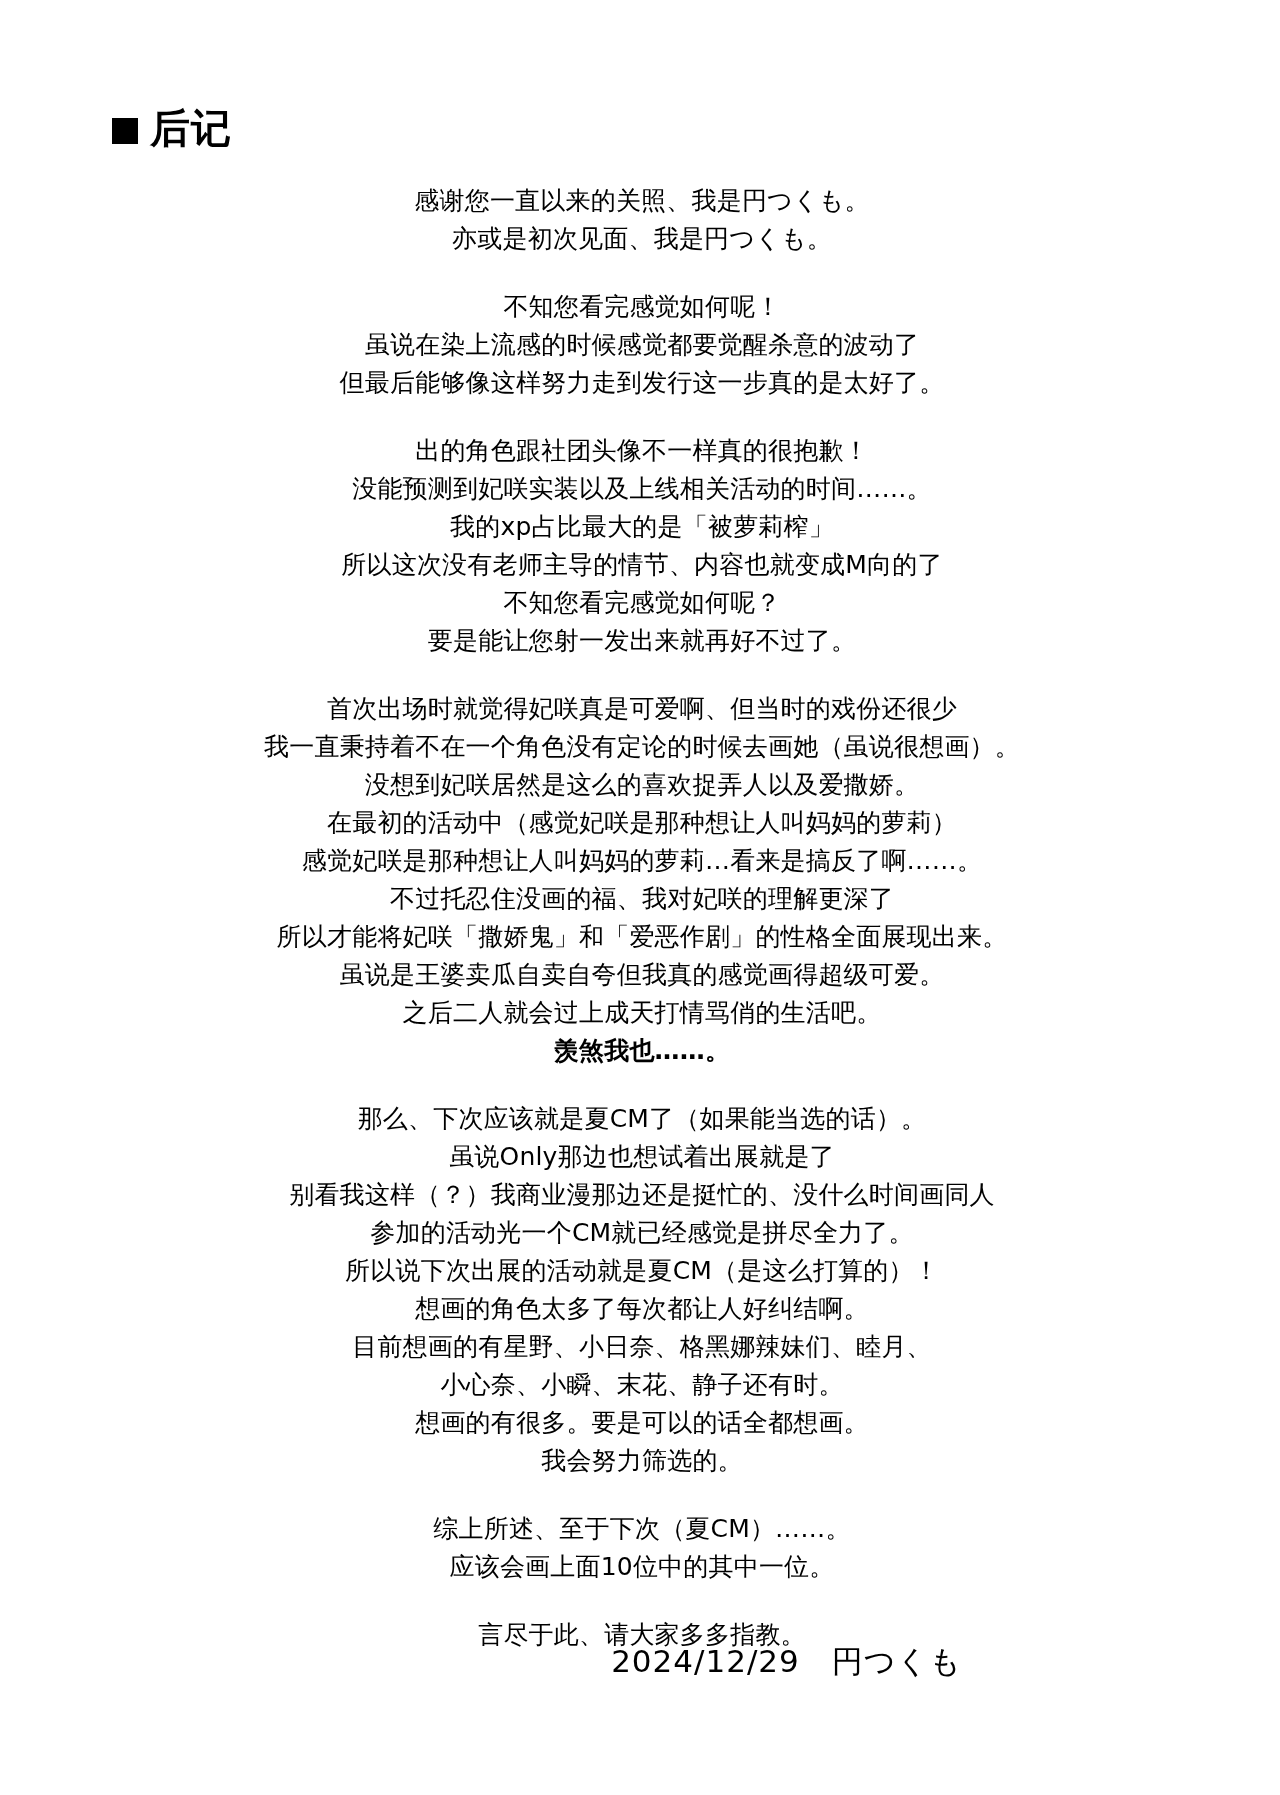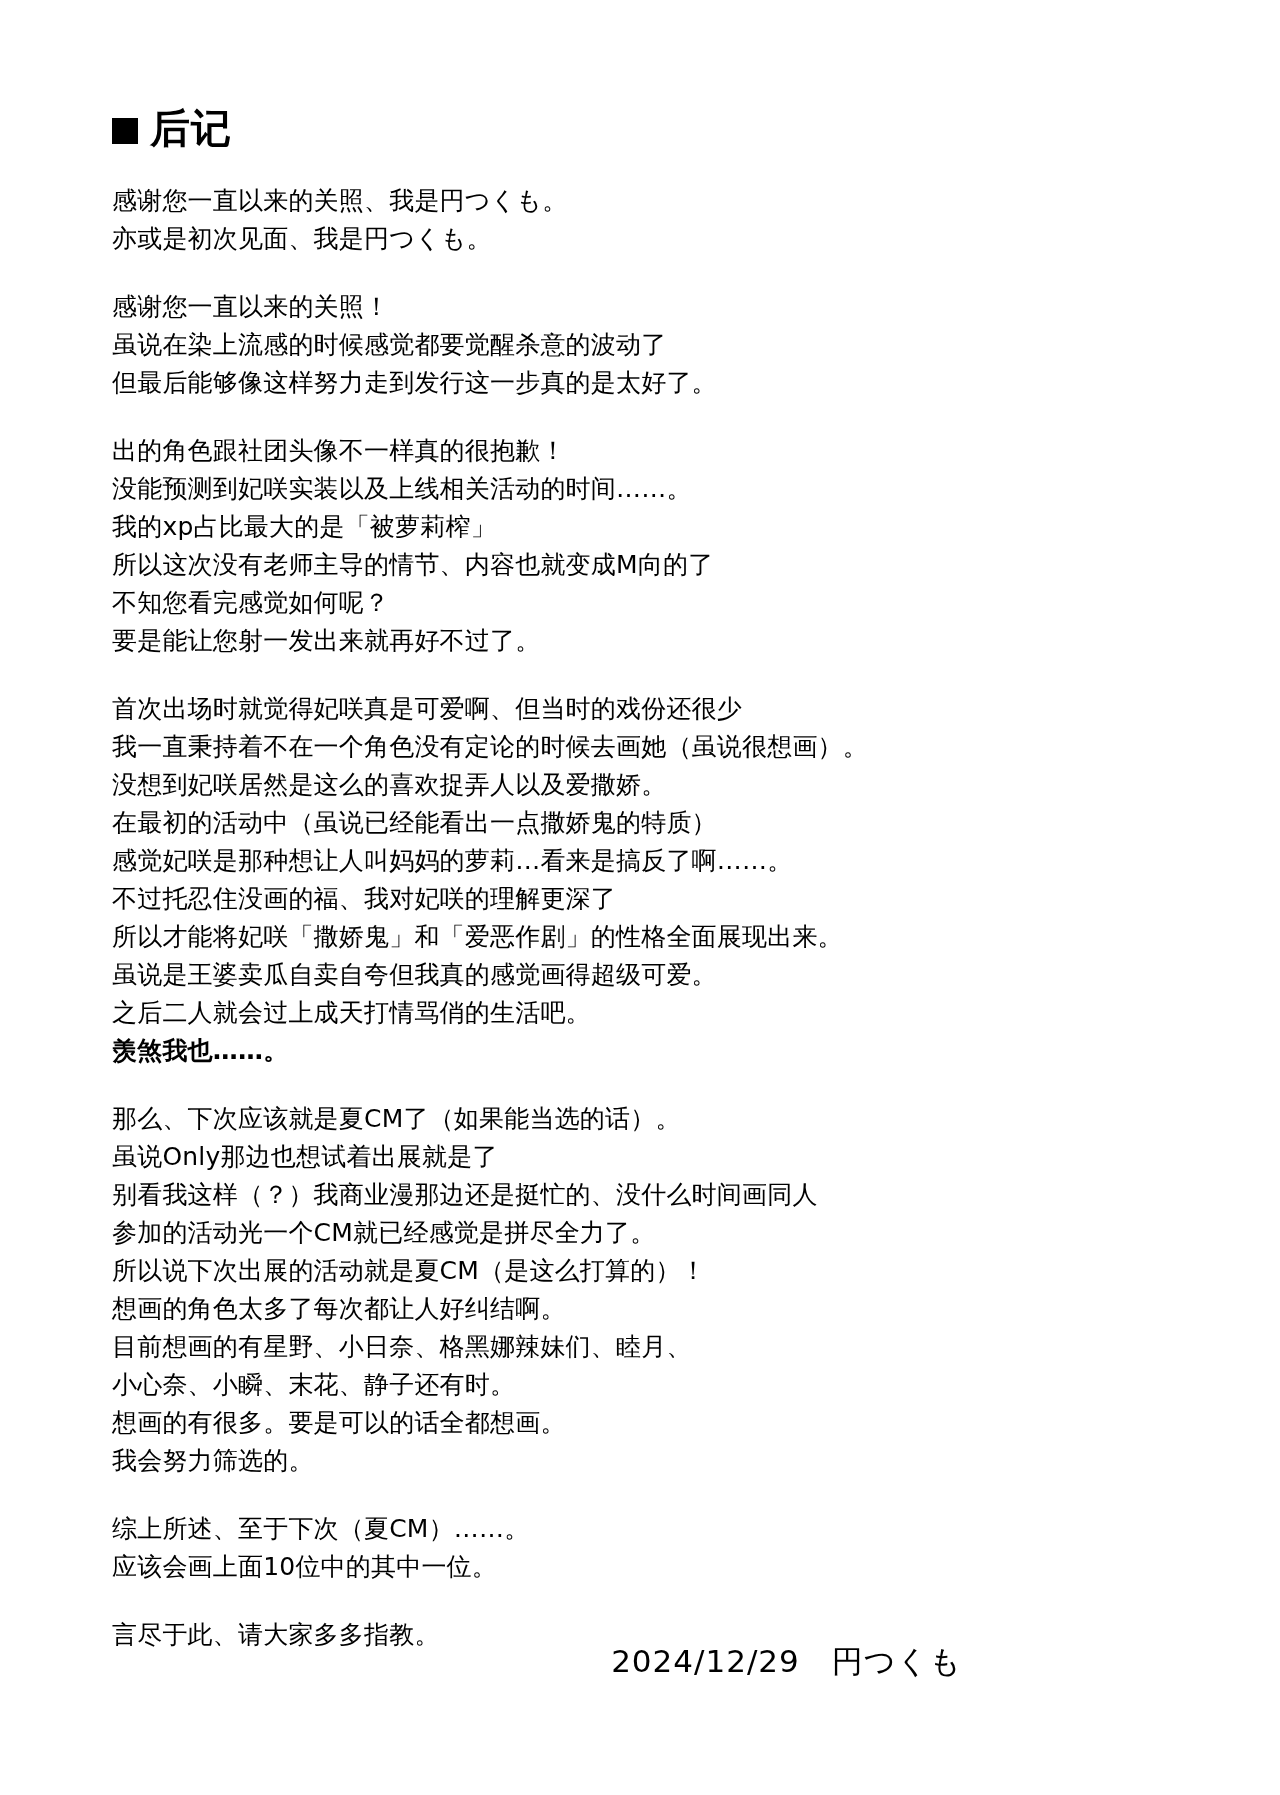--- a/index.html
+++ b/index.html
@@ -46,20 +46,21 @@
   }
   .para:last-child {
     margin-bottom: 0;
     margin-top: 12px;
   }
   .line {
     font-size: 25px;
     line-height: 38px;
     white-space: pre;
     letter-spacing: 0.2px;
+    text-align: center;
   }
   .line.bold {
     font-weight: bold;
   }
   .signature {
     position: absolute;
     right: 110px;
     bottom: 112px;
     font-size: 31px;
     letter-spacing: 1px;
@@ -77,39 +78,39 @@
       <span class="title-square"></span>
       <span class="title-text">后记</span>
     </div>
 
     <div class="para">
       <div class="line">感谢您一直以来的关照、我是円つくも。</div>
       <div class="line">亦或是初次见面、我是円つくも。</div>
     </div>
 
     <div class="para">
-      <div class="line">感谢您一直以来的关照！</div>
+      <div class="line">不知您看完感觉如何呢！</div>
       <div class="line">虽说在染上流感的时候感觉都要觉醒杀意的波动了</div>
       <div class="line">但最后能够像这样努力走到发行这一步真的是太好了。</div>
     </div>
 
     <div class="para">
       <div class="line">出的角色跟社团头像不一样真的很抱歉！</div>
       <div class="line">没能预测到妃咲实装以及上线相关活动的时间……。</div>
       <div class="line">我的xp占比最大的是「被萝莉榨」</div>
       <div class="line">所以这次没有老师主导的情节、内容也就变成M向的了</div>
       <div class="line">不知您看完感觉如何呢？</div>
       <div class="line">要是能让您射一发出来就再好不过了。</div>
     </div>
 
     <div class="para">
       <div class="line">首次出场时就觉得妃咲真是可爱啊、但当时的戏份还很少</div>
       <div class="line">我一直秉持着不在一个角色没有定论的时候去画她（虽说很想画）。</div>
       <div class="line">没想到妃咲居然是这么的喜欢捉弄人以及爱撒娇。</div>
-      <div class="line">在最初的活动中（虽说已经能看出一点撒娇鬼的特质）</div>
+      <div class="line">在最初的活动中（感觉妃咲是那种想让人叫妈妈的萝莉）</div>
       <div class="line">感觉妃咲是那种想让人叫妈妈的萝莉…看来是搞反了啊……。</div>
       <div class="line">不过托忍住没画的福、我对妃咲的理解更深了</div>
       <div class="line">所以才能将妃咲「撒娇鬼」和「爱恶作剧」的性格全面展现出来。</div>
       <div class="line">虽说是王婆卖瓜自卖自夸但我真的感觉画得超级可爱。</div>
       <div class="line">之后二人就会过上成天打情骂俏的生活吧。</div>
       <div class="line bold">羡煞我也……。</div>
     </div>
 
     <div class="para">
       <div class="line">那么、下次应该就是夏CM了（如果能当选的话）。</div>

